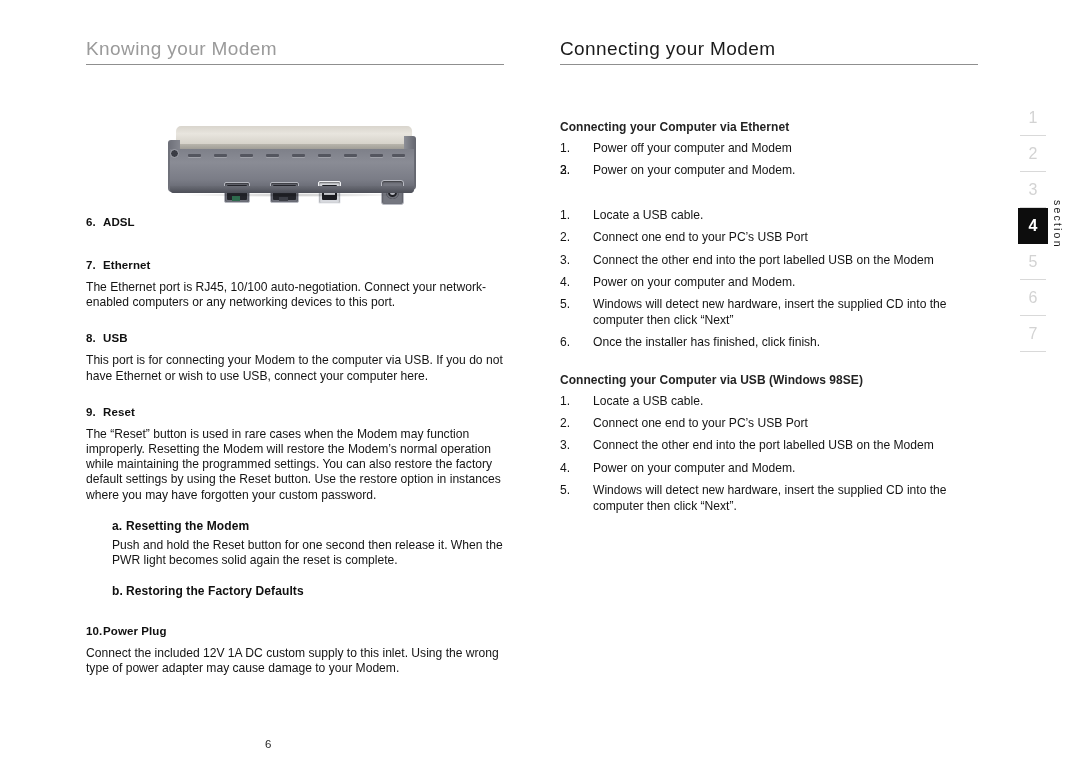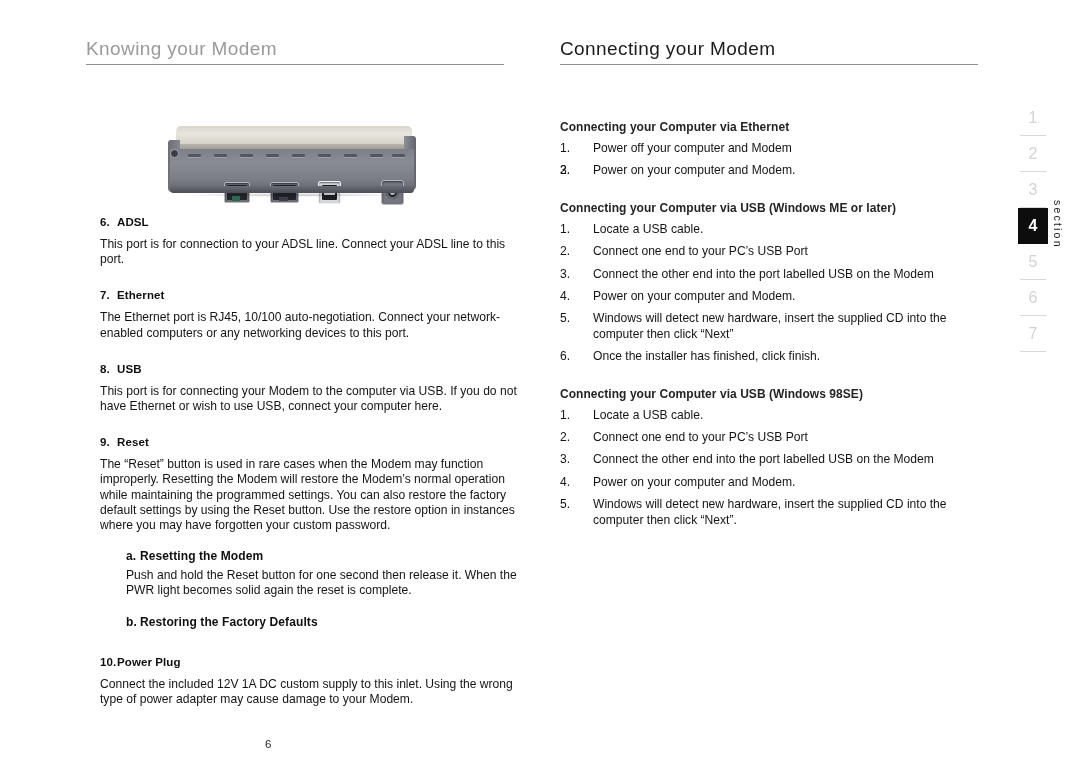--- a/index.html
+++ b/index.html
@@ -181,21 +181,21 @@
     width: 224px;
     height: 4px;
     background: radial-gradient(ellipse at center, rgba(0,0,0,0.22) 0%, rgba(0,0,0,0) 72%);
   }
 
   
   .col-body {
     position: absolute;
     width: 418px;
   }
-  .col-body-left  { left: 100px; }
+  .col-body-left  { left: 86px; }
   .col-body-right { left: 48px; }
 
   h3.item-head {
     margin: 0;
     font-size: 11.5px;
     font-weight: bold;
     color: #101010;
     letter-spacing: 0.1px;
   }
   h3.item-head .num { display: inline-block; min-width: 17px; }
@@ -350,21 +350,20 @@
     </div>
     <div class="modem-shadow"></div>
   </div>
 
   <div class="col-body col-body-left" style="top:216px;">
 
     <h3 class="item-head">
       <span class="num">6.</span><span>ADSL</span>
     </h3>
     <div class="gap-sm"></div>
-    <p class="para">This port is for connection to your ADSL line. Connect your ADSL line to this port.</p>
 
     <div class="gap-lg"></div>
 
     <h3 class="item-head">
       <span class="num">7.</span><span>Ethernet</span>
     </h3>
     <div class="gap-sm"></div>
     <p class="para">The Ethernet port is RJ45, 10/100 auto-negotiation. Connect your network-enabled computers or any networking devices to this port.</p>
 
     <div class="gap-lg"></div>
@@ -429,21 +428,20 @@
         <span class="step-num">2.</span>
       </li>
       <li>
         <span class="step-num">3.</span>
         <span>Power on your computer and Modem.</span>
       </li>
     </ol>
 
     <div class="gap-lg"></div>
 
-    <h2 class="sec-head">Connecting your Computer via USB (Windows ME or later)</h2>
     <ol class="steps">
       <li>
         <span class="step-num">1.</span>
         <span> Locate a USB cable.</span>
       </li>
       <li>
         <span class="step-num">2.</span>
         <span>Connect one end to your PC’s USB Port</span>
       </li>
       <li>

